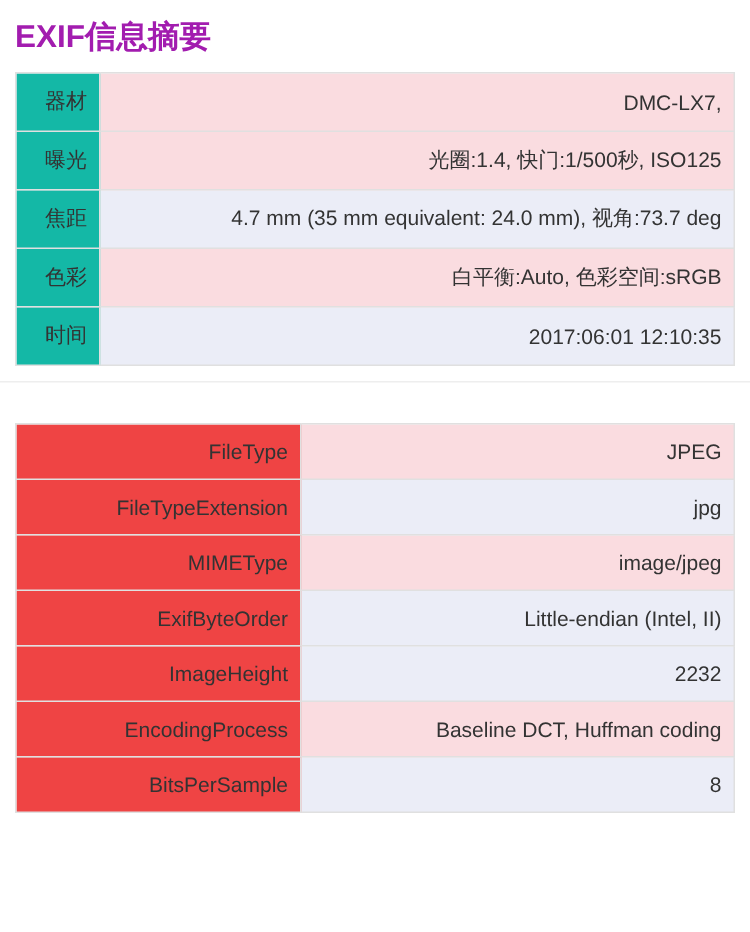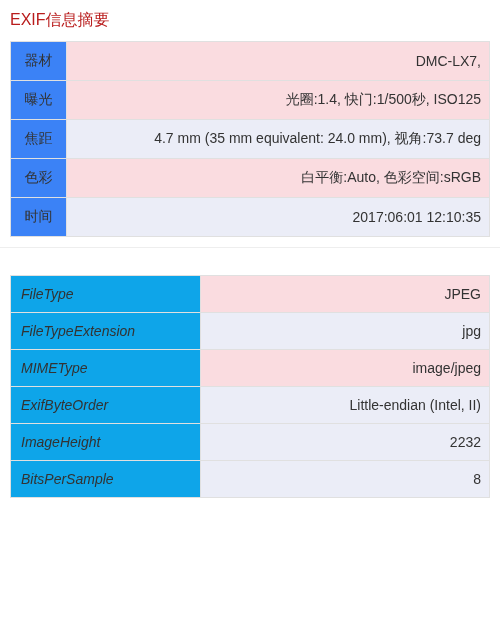--- a/index.html
+++ b/index.html
@@ -7,59 +7,57 @@
     font-family: -apple-system, "Helvetica Neue", Arial, "PingFang SC", "Microsoft YaHei", sans-serif;
     font-size: 14px;
     color: #333;
     background: #fff;
     width: 500px;
   }
   .section {
     padding: 8px 10px 10px 10px;
   }
   .section-title {
-    font-size: 16px;
-    font-weight: 400;
-    color: #b91c1c;
+    font-size: 21px;
+    font-weight: 700;
+    color: #a21caf;
     margin-bottom: 8px;
     padding: 2px 0;
   }
   table {
     width: 100%;
     border-collapse: collapse;
     table-layout: fixed;
   }
   table.summary col.label-col { width: 56px; }
   table.file col.label-col { width: 190px; }
   td {
     border: 1px solid #e0e0e0;
     padding: 10px 8px;
     font-size: 14px;
     vertical-align: middle;
     word-break: break-word;
     text-align: right;
   }
   td.label {
-    background: #3b82f6;
-    text-align: center;
+    background: #14b8a6;
     color: #333;
   }
   td.value {
     color: #333;
   }
   
   tr.pink td.value { background: #fadce0; }
   
   tr.lav td.value { background: #ebedf7; }
   
   table.file td.label {
-    background: #0ea5e9;
-    text-align: left;
+    background: #ef4444;
+    text-align: right;
     padding-left: 10px;
-    font-style: italic;
   }
   .gap {
     height: 20px;
     background: #fff;
     border-top: 1px solid #eee;
   }
 </style>
 </head>
 <body>
 
@@ -117,20 +115,24 @@
         <td class="value">image/jpeg</td>
       </tr>
       <tr class="lav">
         <td class="label">ExifByteOrder</td>
         <td class="value">Little-endian (Intel, II)</td>
       </tr>
       <tr class="lav">
         <td class="label">ImageHeight</td>
         <td class="value">2232</td>
       </tr>
+      <tr class="pink">
+        <td class="label">EncodingProcess</td>
+        <td class="value">Baseline DCT, Huffman coding</td>
+      </tr>
       <tr class="lav">
         <td class="label">BitsPerSample</td>
         <td class="value">8</td>
       </tr>
 
     </tbody>
   </table>
 </div>
 
 </body></html>

